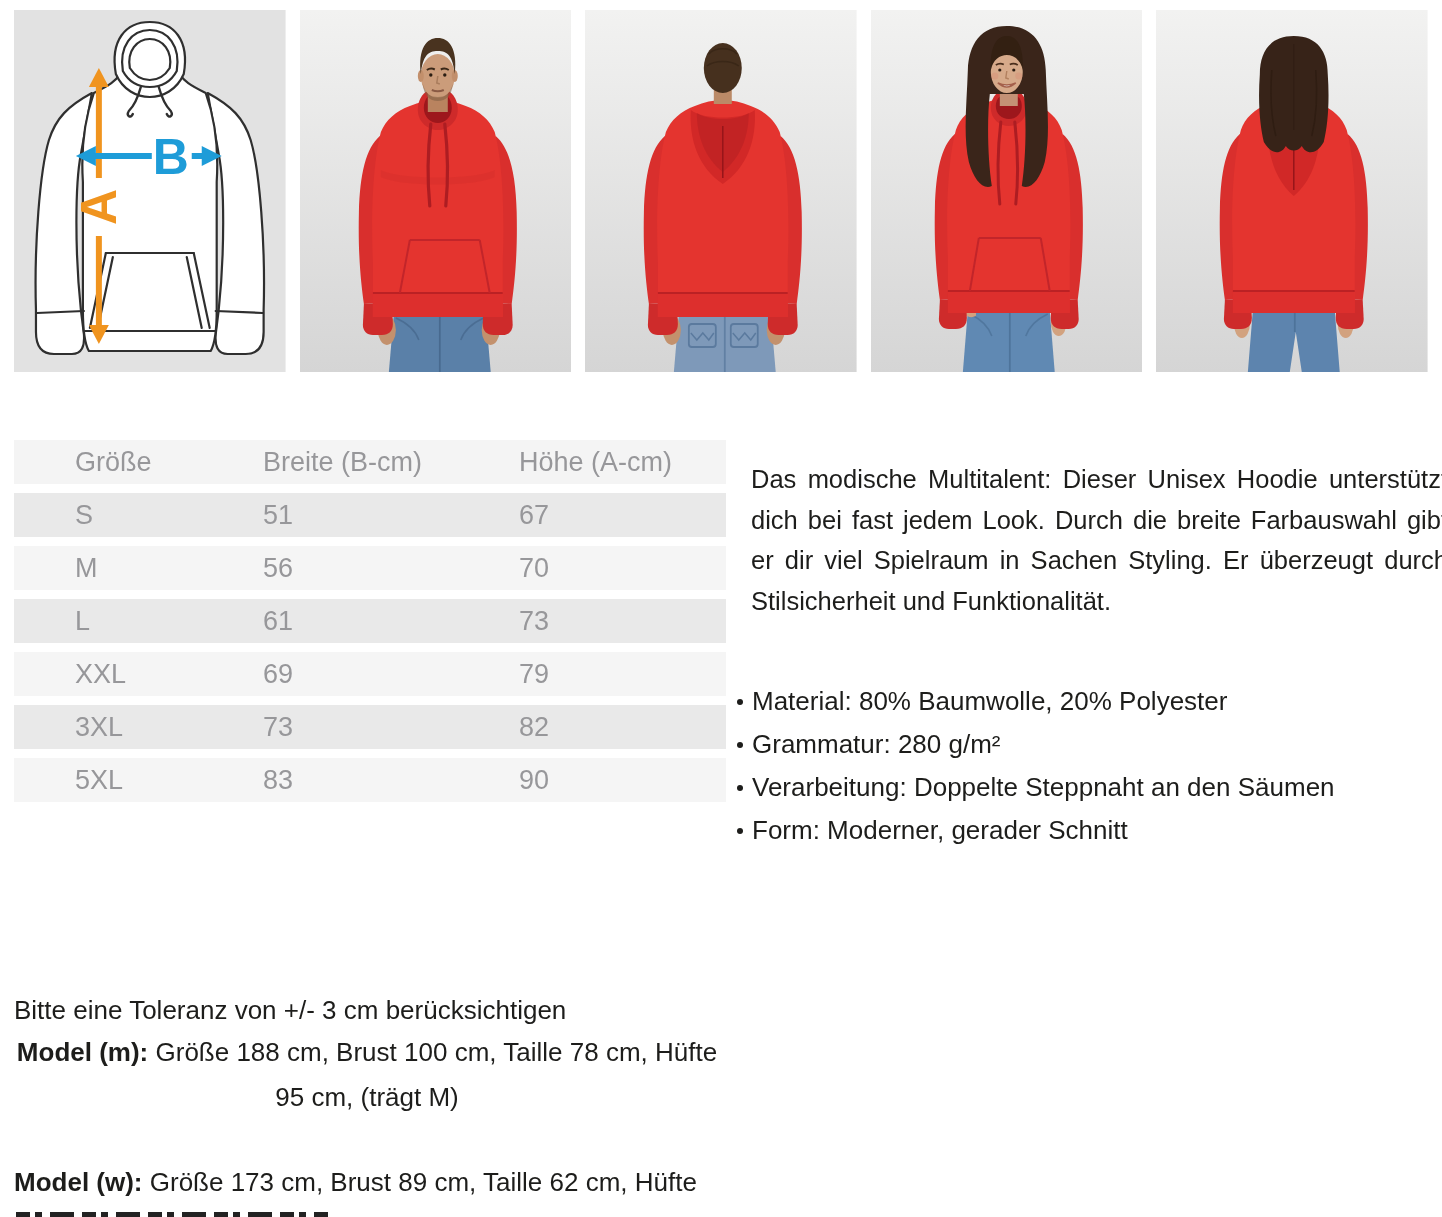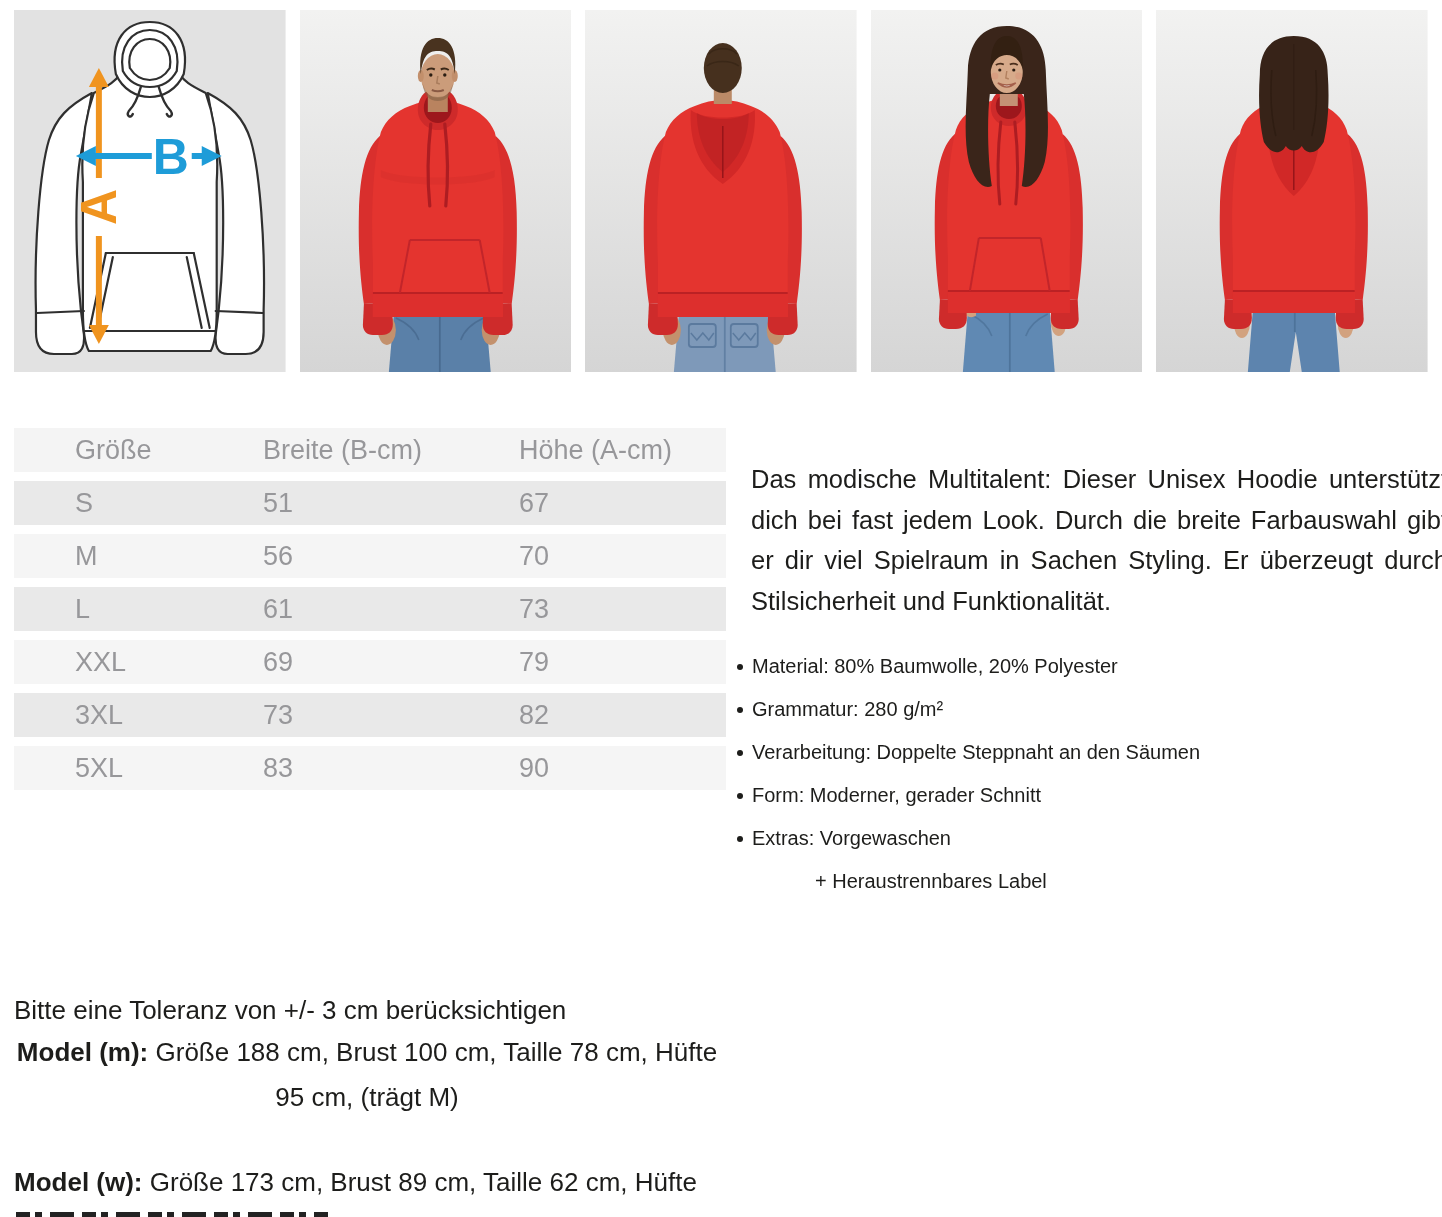--- a/index.html
+++ b/index.html
@@ -6,21 +6,21 @@
   body{
     width:1442px;height:1217px;position:relative;background:#ffffff;
     font-family:"Liberation Sans",sans-serif;color:#1d1d1b;overflow:hidden;
     -webkit-font-smoothing:antialiased;
   }
   
   .images-row{position:absolute;left:14px;top:10px;width:1414px;height:362px;display:flex;gap:14px;}
   .tile{flex:1 1 0;height:362px;}
   .tile svg{display:block;width:100%;height:100%;}
   
-  .table-block{position:absolute;left:14px;top:419px;width:712px;}
+  .table-block{position:absolute;left:14px;top:431px;width:712px;}
   table.size-table{width:712px;table-layout:fixed;border-collapse:separate;border-spacing:0 9px;
     font-size:27px;color:#97979a;}
   .size-table th,.size-table td{height:44px;vertical-align:middle;text-align:left;
     font-weight:400;padding:0 0 0 13px;overflow:hidden;}
   .size-table th:first-child,.size-table td:first-child{padding-left:61px;}
   .size-table thead th{background:#f4f4f4;}
   .size-table tbody tr:nth-child(odd) td{background:#e9e9e9;}
   .size-table tbody tr:nth-child(even) td{background:#f5f5f5;}
   col.c1{width:236px;} col.c2{width:256px;} col.c3{width:220px;}
   
@@ -28,21 +28,21 @@
   .tolerance-note{top:962px;}
   .model-note b{font-weight:bold;}
   .model-note span{white-space:pre-wrap;}
   .model-m-note{top:1004px;text-align:center;}
   .model-w-note{top:1134px;}
   .cutoff-sliver{position:absolute;left:16px;top:1212px;width:312px;height:5px;overflow:hidden;
     background:repeating-linear-gradient(90deg,#222 0 14px,transparent 14px 19px,#222 19px 26px,transparent 26px 34px,#222 34px 58px,transparent 58px 66px);}
   
   .right-col{position:absolute;left:735px;top:443px;width:702px;}
   .desc-intro{width:697px;font-size:25.5px;line-height:40.5px;text-align:justify;margin:16px;}
-  .bullets{list-style:none;margin:24px 0 0 0;padding:0;font-size:20px;line-height:43px;}
+  .bullets{list-style:none;margin:59px 0 0 0;padding:0;font-size:26px;line-height:43px;}
   .bullets li{position:relative;padding-left:17px;}
   .dot{position:absolute;left:2px;top:19px;width:6px;height:6px;border-radius:50%;background:#1d1d1b;}
   .btext{white-space:pre-wrap;}
   .bsub{padding-left:63px;white-space:pre-wrap;}
 </style>
 </head>
 <body>
 
 <div class="images-row">
 
@@ -339,16 +339,14 @@
 <div class="cutoff-sliver"></div>
 
 <div class="right-col">
   <p class="desc-intro">Das modische Multitalent: Dieser Unisex Hoodie unterstützt dich bei fast jedem Look. Durch die breite Farbauswahl gibt er dir viel Spielraum in Sachen Styling. Er überzeugt durch Stilsicherheit und Funktionalität.</p>
   <ul class="bullets">
     <li><span class="dot"></span><span class="btext">Material: 80% Baumwolle, 20% Polyester</span></li>
     <li><span class="dot"></span><span class="btext">Grammatur: 280 g/m²</span></li>
     <li><span class="dot"></span><span class="btext">Verarbeitung: Doppelte Steppnaht an den Säumen</span></li>
     <li><span class="dot"></span><span class="btext">Form: Moderner, gerader Schnitt</span>
       </li>
-    <li><span class="dot"></span><span class="btext">Extras: Vorgewaschen</span>
-      <div class="bsub">+ Heraustrennbares Label</div></li>
   </ul>
 </div>
 
 </body></html>

